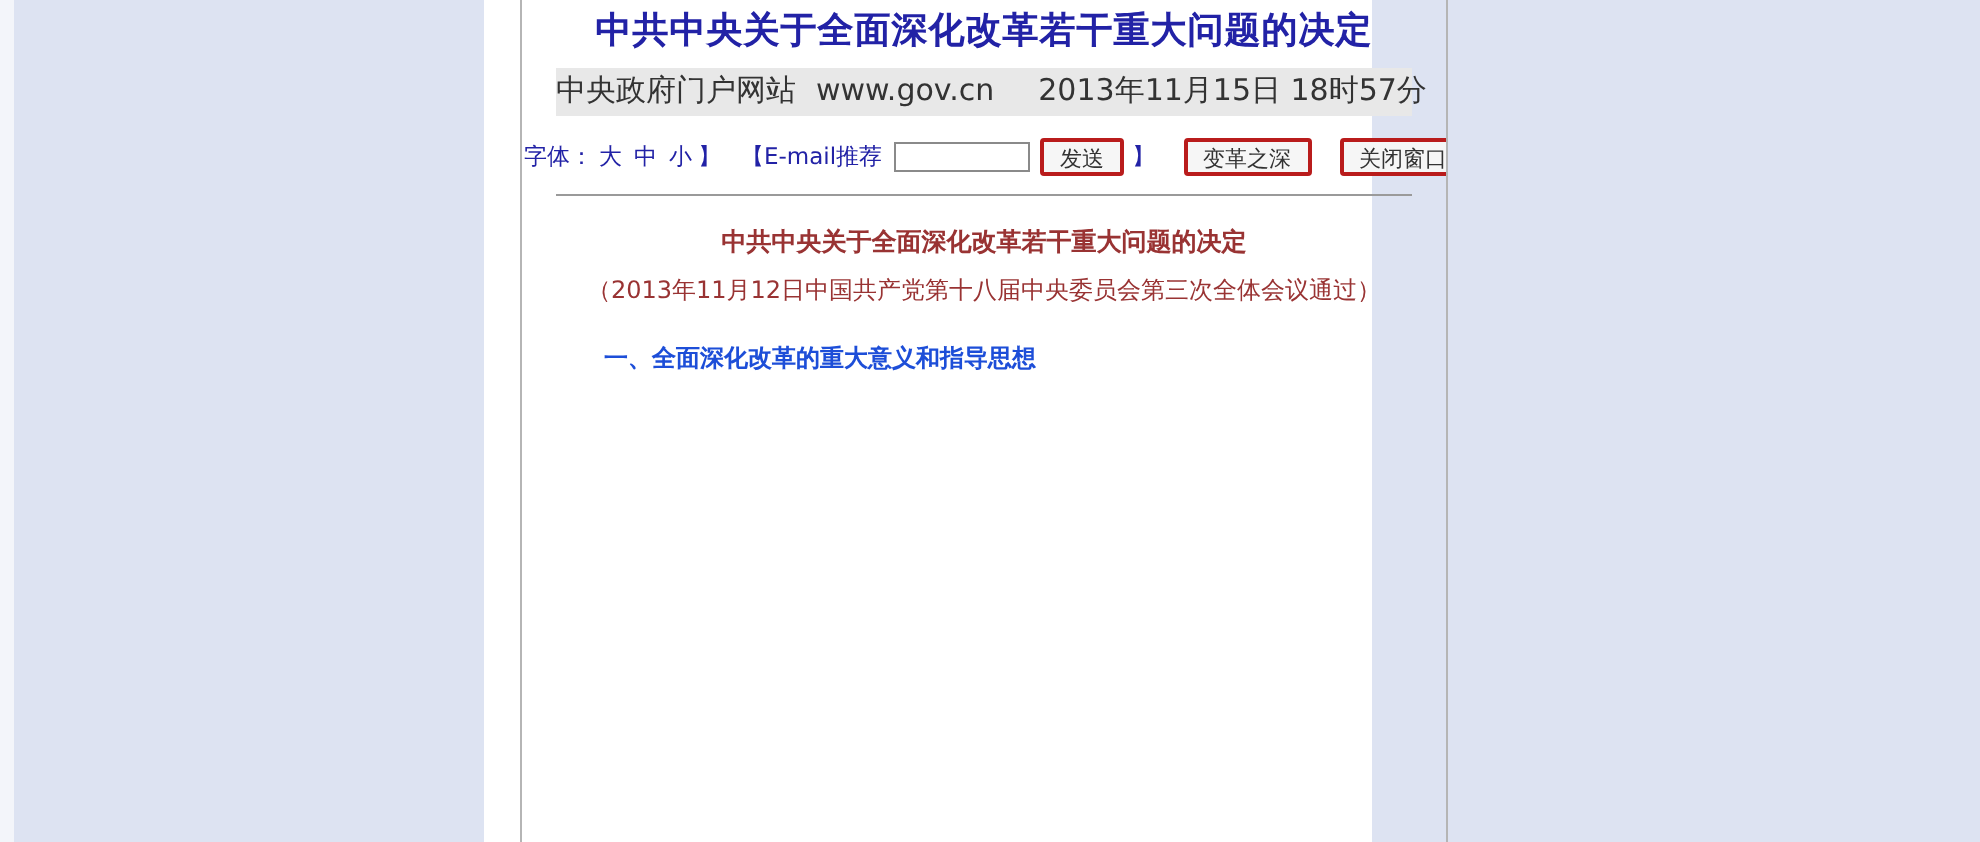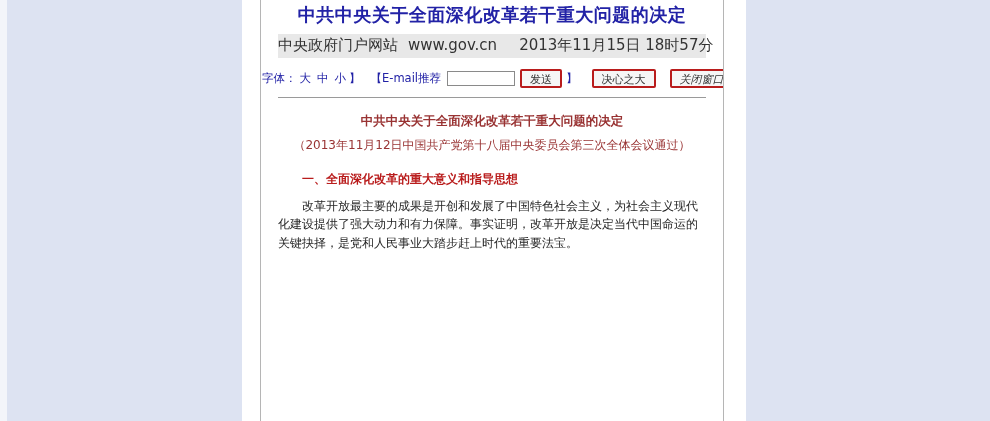--- a/index.html
+++ b/index.html
@@ -16,21 +16,21 @@
   }
   .left-edge {
     position: absolute;
     left: 0; top: 0;
     width: 7px; height: 421px;
     background: #f3f5fa;
   }
   .page {
     position: absolute;
     left: 242px; top: 0;
-    width: 504px; height: 421px;
+    width: 444px; height: 421px;
     background: #ffffff;
   }
   .frame {
     box-sizing: border-box;
     margin-left: 18px;
     width: 464px;
     height: 421px;
     border-left: 1px solid #b5b5b5;
     border-right: 1px solid #b5b5b5;
     padding: 0 17px;
@@ -89,21 +89,21 @@
     height: 19px;
     padding: 1px 8px;
     border: 2px solid #b91c1c;
     border-radius: 2px;
     background: #f6f6f6;
     color: #333333;
     cursor: pointer;
   }
   .send-btn { margin-right: 4px; }
   .print-btn { margin-left: 14px; }
-  .close-btn { margin-left: 14px; font-style: italic; }
+  .close-btn { margin-left: 14px; }
   .rule {
     border: none;
     border-top: 1px solid #9a9a9a;
     margin: 9px 0 0 0;
   }
   .article {
     margin-top: 13px;
     font-size: 12px;
     line-height: 18.5px;
     color: #262626;
@@ -124,21 +124,21 @@
     text-align: center;
     font-size: 12px;
     color: #993333;
   }
   .para {
     text-indent: 2em;
     margin: 8px 0;
   }
   .para.heading {
     font-weight: bold;
-    color: #b91c1c;
+    color: #1d4ed8;
   }
 </style>
 </head>
 <body>
 
 <div class="left-edge"></div>
 
 <div class="page">
   <div class="frame">
 
@@ -151,29 +151,28 @@
     <div class="toolbar">
       <span>【字体：</span>
       <a class="font-link">大</a>
       <a class="font-link">中</a>
       <a class="font-link">小</a>
       <span>】</span>
       <span class="gap-sm">【E-mail推荐</span>
       <input class="tool-input" type="text" value="" style="">
       <button class="tool-btn send-btn">发送</button>
       <span>】</span>
-      <button class="tool-btn print-btn">决心之大</button>
+      <button class="tool-btn print-btn">变革之深</button>
       <button class="tool-btn close-btn">关闭窗口</button>
     </div>
 
     <hr class="rule">
 
     <div class="article">
       <p class="red-title">中共中央关于全面深化改革若干重大问题的决定</p>
       <p class="red-subtitle">（2013年11月12日中国共产党第十八届中央委员会第三次全体会议通过）</p>
       <div>
           <p class="para heading">一、全面深化改革的重大意义和指导思想</p>
-          <p class="para">改革开放最主要的成果是开创和发展了中国特色社会主义，为社会主义现代化建设提供了强大动力和有力保障。事实证明，改革开放是决定当代中国命运的关键抉择，是党和人民事业大踏步赶上时代的重要法宝。</p>
         </div>
     </div>
 
   </div>
 </div>
 
 </body></html>

